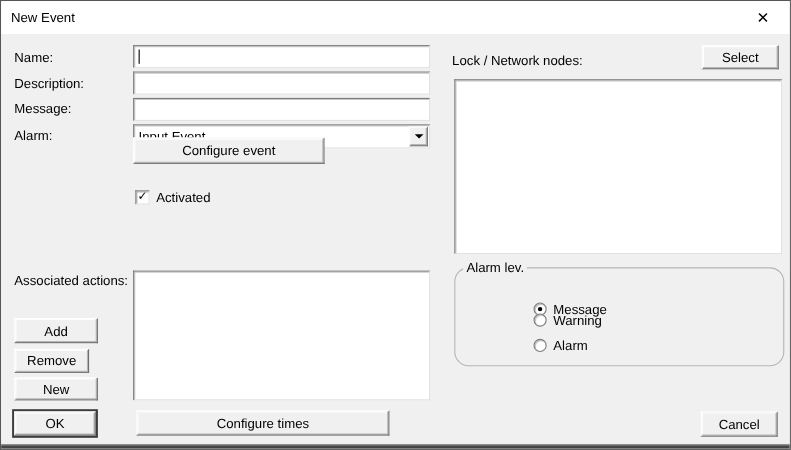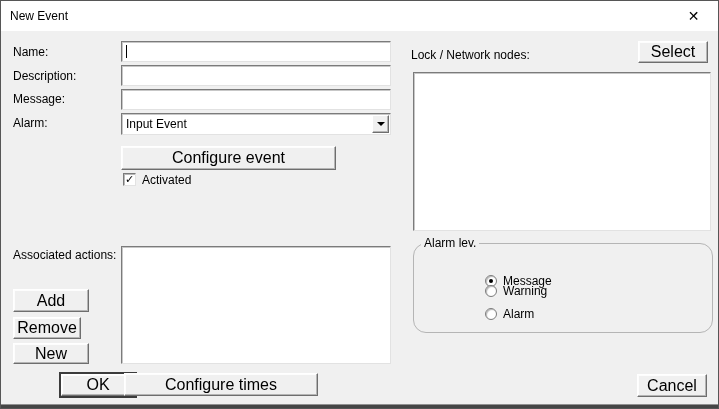--- a/index.html
+++ b/index.html
@@ -48,21 +48,21 @@
     position:absolute; width:1px; height:13px; background:#000;
   }
 
   .btn {
     position:absolute;
     background:#f0f0f0;
     border:1px solid;
     border-color:#ffffff #6e6e6e #6e6e6e #ffffff;
     box-shadow: inset -1px -1px 0 #b5b5b5, inset 1px 1px 0 #fdfdfd;
     font-family: "Liberation Sans", "DejaVu Sans", sans-serif;
-    font-size:16px; color:#000;
+    font-size:12px; color:#000;
     display:flex; align-items:center; justify-content:center;
     cursor:default;
   }
   .btn.default { box-shadow: inset -1px -1px 0 #b5b5b5, inset 1px 1px 0 #fdfdfd, 0 0 0 2px #3c3c3c; }
 
   .combo {
     position:absolute; background:#ffffff;
     border:1px solid; border-color:#7b7b7b #e2e2e2 #e2e2e2 #7b7b7b;
     box-shadow: inset 1px 1px 0 #c7c7c7;
   }
@@ -138,36 +138,36 @@
 
   <input class="sunken" style="left: 120px; top: 88px; width: 270px; height: 21px;" type="text" value="">
 
   <div class="combo" style="left:120px; top:112px; width:270px; height:22px;">
     <span class="combo-text">Input Event</span>
     <span class="combo-arrow-btn">
       <span class="tri-down"></span>
     </span>
   </div>
 
-  <button class="btn" style="left:120px; top:145px; width:215px; height:24px;">Configure event</button>
+  <button class="btn" style="left:120px; top:124px; width:174px; height:24px;">Configure event</button>
 
   <span class="checkbox" style="left:122px; top:172px;">
     <span>✓</span>
   </span>
   <span class="lbl" style="left:141px; top:172px;">Activated</span>
 
   <span class="lbl" style="left:12px; top:247px;">Associated actions:</span>
   <div class="sunken" style="left:120px; top:245px; width:270px; height:118px;"></div>
 
   <button class="btn" style="left:12px; top:288px; width:76px; height:23px;text-align:right;">Add</button>
   <button class="btn" style="left:12px; top:316px; width:68px; height:22px;">Remove</button>
   <button class="btn" style="left:12px; top:342px; width:76px; height:21px;">New</button>
 
-  <button class="btn default" style="left:12px; top:373px; width:74px; height:22px;margin-left:48px;">OK</button>
-  <button class="btn" style="left:123px; top:372px; width:194px; height:23px;">Configure times</button>
+  <button class="btn default" style="left:12px; top:373px; width:74px; height:22px;">OK</button>
+  <button class="btn" style="left:123px; top:372px; width:230px; height:23px;">Configure times</button>
 
   <span class="lbl" style="left:410px; top:47px;">Lock / Network nodes:</span>
   <button class="btn" style="left:637px; top:40px; width:70px; height:22px;">Select</button>
   <div class="sunken" style="left:412px; top:71px; width:298px; height:159px;"></div>
 
   <div class="groupbox" style="left:412px; top:242px; width:300px; height:90px;">
     <span class="groupbox-legend">Alarm lev.</span>
 
     <div class="radio-row" style="left:71px; top:30px;">
       <span class="radio-circle checked"></span>

